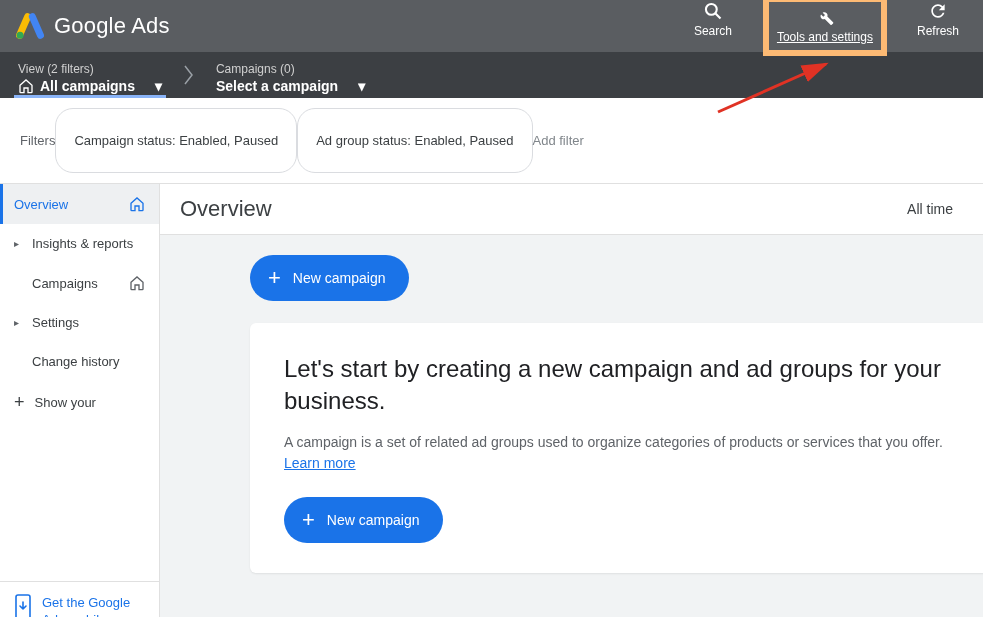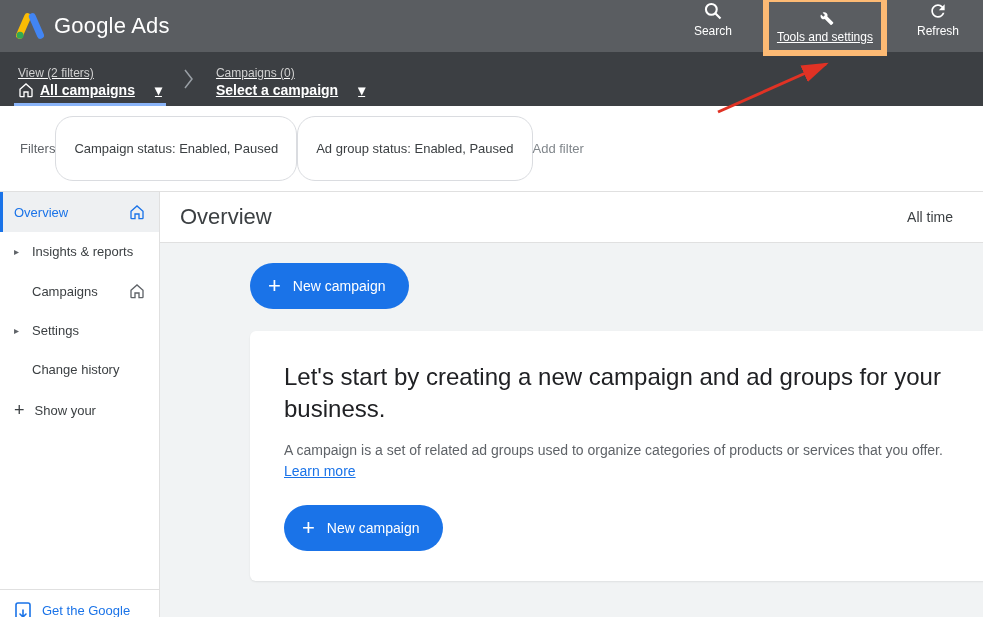--- a/index.html
+++ b/index.html
@@ -10,21 +10,21 @@
   .logo-area { display: flex; align-items: center; gap: 10px; }
   .logo-svg { width: 28px; height: 28px; }
   .product-name { font-size: 22px; font-weight: 400; letter-spacing: 0.2px; }
   .header-spacer { flex: 1; }
   .header-actions { display: flex; gap: 22px; align-items: flex-start; }
   .header-btn { display: flex; flex-direction: column; align-items: center; color: #fff; font-size: 12px; padding: 4px 8px; min-width: 56px; cursor: pointer; line-height: 1.3; text-align: center; }
   .header-btn-icon { width: 22px; height: 22px; display: flex; align-items: center; justify-content: center; margin-bottom: 2px; }
   .header-btn.highlighted { border: 6px solid #fdba74; text-decoration: underline; }
 
   
-  .subheader { background: #3c3f43; height: 54px; display: flex; align-items: stretch; color: #fff; font-size: 13px; text-decoration: underline; }
+  .subheader { background: #3c3f43; height: 46px; display: flex; align-items: stretch; color: #fff; font-size: 13px; }
   .crumb { padding: 6px 18px 0 18px; display: flex; flex-direction: column; justify-content: center; position: relative; }
   .crumb-label { font-size: 12px; color: #d0d0d0; margin-bottom: 2px; }
   .crumb-value-row { display: flex; align-items: center; gap: 6px; font-size: 14px; font-weight: 600; }
   .crumb-caret { margin-left: 14px; }
   .crumb-active::after { content: ""; position: absolute; left: 14px; right: 14px; bottom: 0; height: 3px; background: #8ab4f8; }
   .crumb-sep { display: flex; align-items: center; color: #9aa0a6; padding: 0 4px; }
   .home-icon { width: 16px; height: 16px; }
 
   
   .filters-bar { background: #fff; border-bottom: 1px solid #e0e0e0; padding: 10px 20px; display: flex; align-items: center; }

